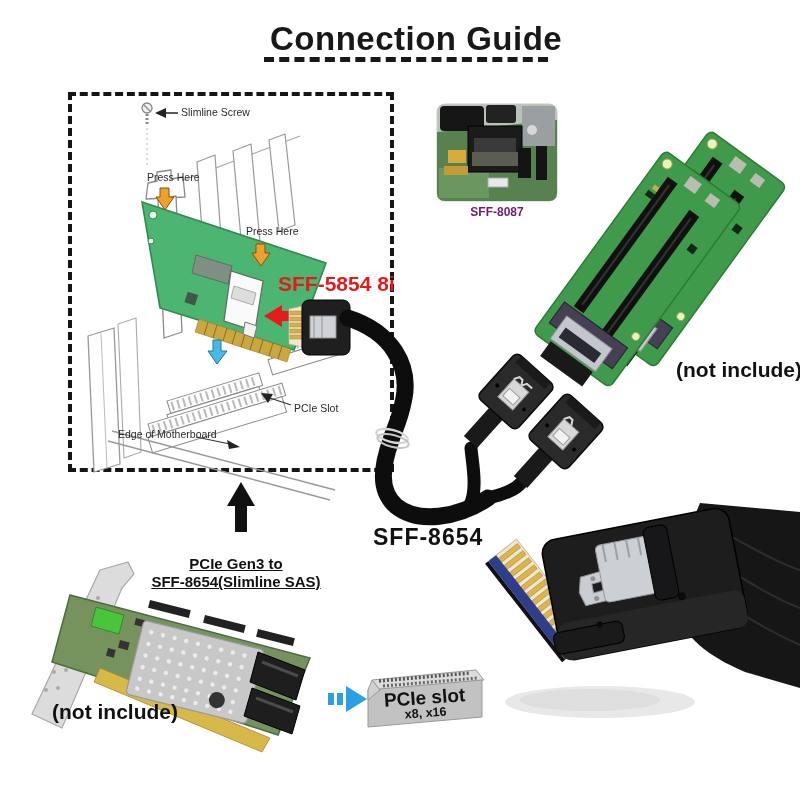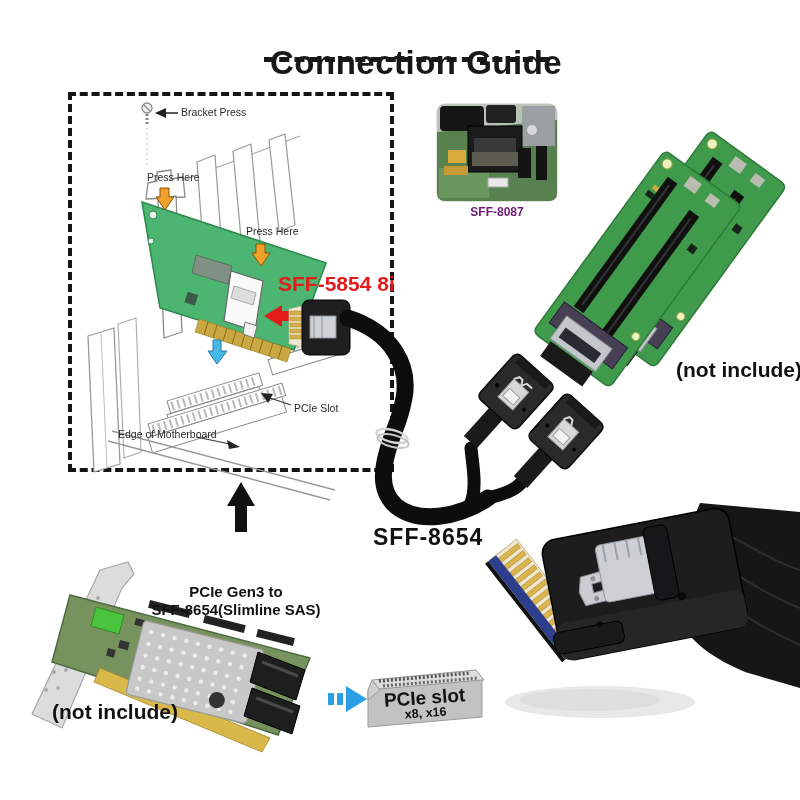--- a/index.html
+++ b/index.html
@@ -387,35 +387,35 @@
           <line x1="-10" y1="-48" x2="-10" y2="-30" stroke="#9aa0a5" stroke-width="2"></line>
           <line x1="2" y1="-48" x2="2" y2="-30" stroke="#9aa0a5" stroke-width="2"></line>
           <circle cx="-50" cy="-16" r="2.5" fill="#8e9297"></circle>
           <circle cx="-50" cy="4" r="2.5" fill="#8e9297"></circle>
           <rect x="8" y="-56" width="24" height="74" rx="6" fill="#17171a" stroke="#000"></rect>
         </g>
       </g>
     </g>
   </svg>
 
-  <div class="lbl title" style="left:270px;top:20px;margin-top:24px;">Connection Guide</div>
+  <div class="lbl title" style="left:270px;top:20px;">Connection Guide</div>
   <div class="title-underline" style="left:264px;top:57px;"></div>
 
-  <div class="lbl tiny" style="left:181px;top:106px;">Bracket Press</div>
+  <div class="lbl tiny" style="left:181px;top:106px;">Slimline Screw</div>
   <div class="lbl tiny" style="left:147px;top:171px;">Press Here</div>
   <div class="lbl tiny" style="left:246px;top:225px;">Press Here</div>
   <div class="lbl red-callout" style="left:278px;top:272px;">SFF-5854 8i</div>
   <div class="lbl tiny" style="left:294px;top:402px;">PCIe Slot</div>
   <div class="lbl tiny" style="left:118px;top:428px;">Edge of Motherboard</div>
 
   <div class="lbl photo-label" style="left:437px;top:205px;width:120px;">SFF-8087</div>
   <div class="lbl note" style="left:676px;top:358px;">(not include)</div>
   <div class="lbl big-label" style="left:373px;top:524px;">SFF-8654</div>
 
-  <div class="lbl card-title" style="left:120px;top:583px;width:232px;">
+  <div class="lbl card-title" style="left:120px;top:555px;width:232px;text-decoration:underline;">
     <div>PCIe Gen3 to</div>
     <div>SFF-8654(Slimline SAS)</div>
   </div>
   <div class="lbl note" style="left:52px;top:700px;">(not include)</div>
 
   <div class="slotbox-text">
     <div class="l1">PCIe slot</div>
     <div class="l2">x8, x16</div>
   </div>
 

